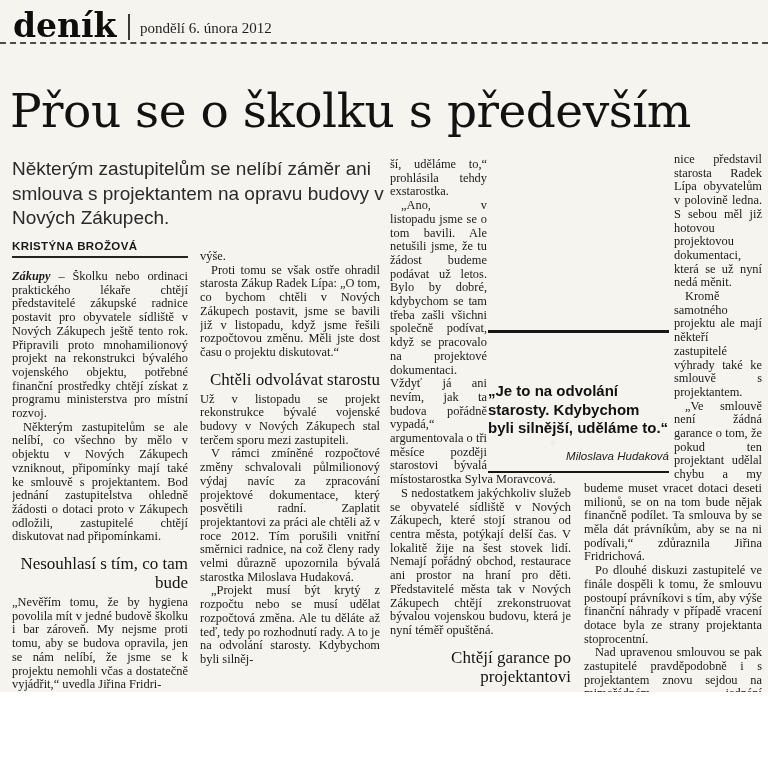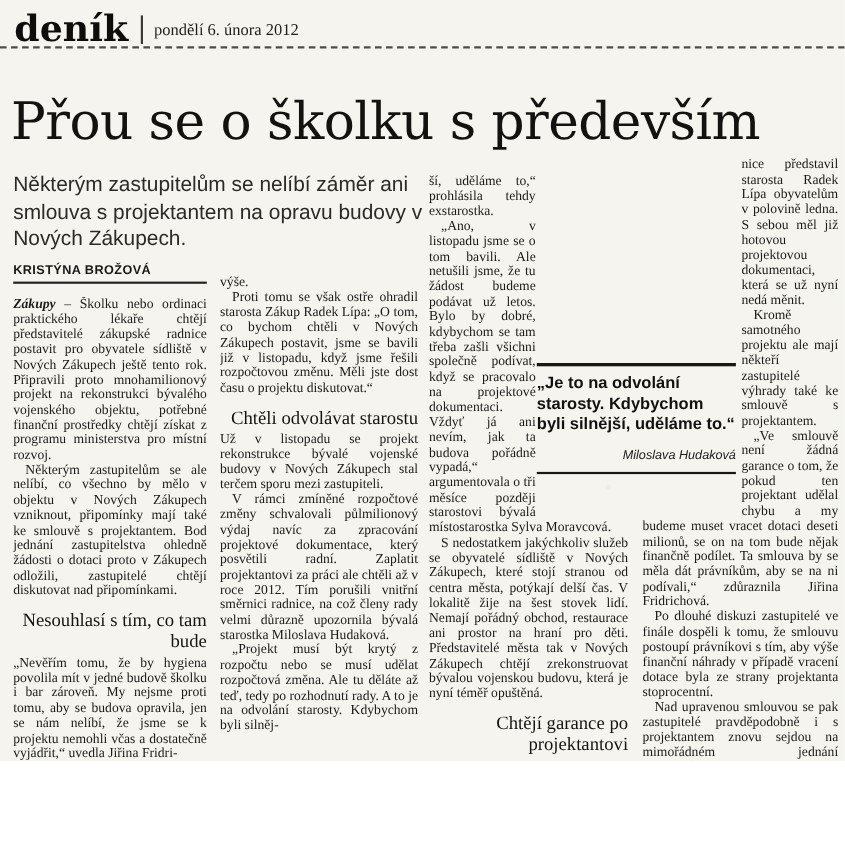--- a/index.html
+++ b/index.html
@@ -51,40 +51,40 @@
   .byline-rule{left:12px;top:256px;width:176px;height:2px;background:#262422;}
 
   
   .col{
     font-size:12.4px;line-height:13.7px;
     text-align:justify;overflow:hidden;
   }
   .col1{left:12px;top:270px;width:176px;height:498px;}
   .col2{left:200px;top:250px;width:180px;height:518px;}
   .col3{left:390px;top:158px;width:181px;height:610px;}
-  .col4{left:584px;top:143px;width:178px;height:610px;}
+  .col4{left:584px;top:153px;width:178px;height:610px;}
   .p{margin:0;text-indent:11px;}
   .p.flush{text-indent:0;}
   .dateline{font-weight:bold;font-style:italic;}
   .subhead{
     font-weight:normal;font-size:17px;line-height:19px;
     margin:10px 0 4px;text-align:right;text-indent:0;color:#161412;
   }
   
   .spacer-r{float:right;width:84px;height:148px;margin-top:160px;}
   .spacer-l{float:left;width:90px;height:152px;margin-top:164px;}
 
   
   .pullquote{
     left:488px;top:330px;width:181px;
     border-top:3px solid #1a1816;border-bottom:2px solid #1a1816;
     padding:7px 0 9px;
     font-family:"Liberation Sans", sans-serif;
   }
-  .pq-text{font-weight:bold;font-size:15px;line-height:18.5px;color:#121110;}
+  .pq-text{font-weight:bold;font-size:15px;line-height:18.5px;color:#121110;margin-top:42px;}
   .pq-attr{margin-top:12px;text-align:right;font-size:11.5px;color:#22201e;font-style:italic;}
 </style>
 </head>
 <body>
 
 <div class="page">
 
   <div class="abs logo">deník</div>
   <div class="abs mast-sep"></div>
   <div class="abs issue-date">pondělí 6. února 2012</div>

